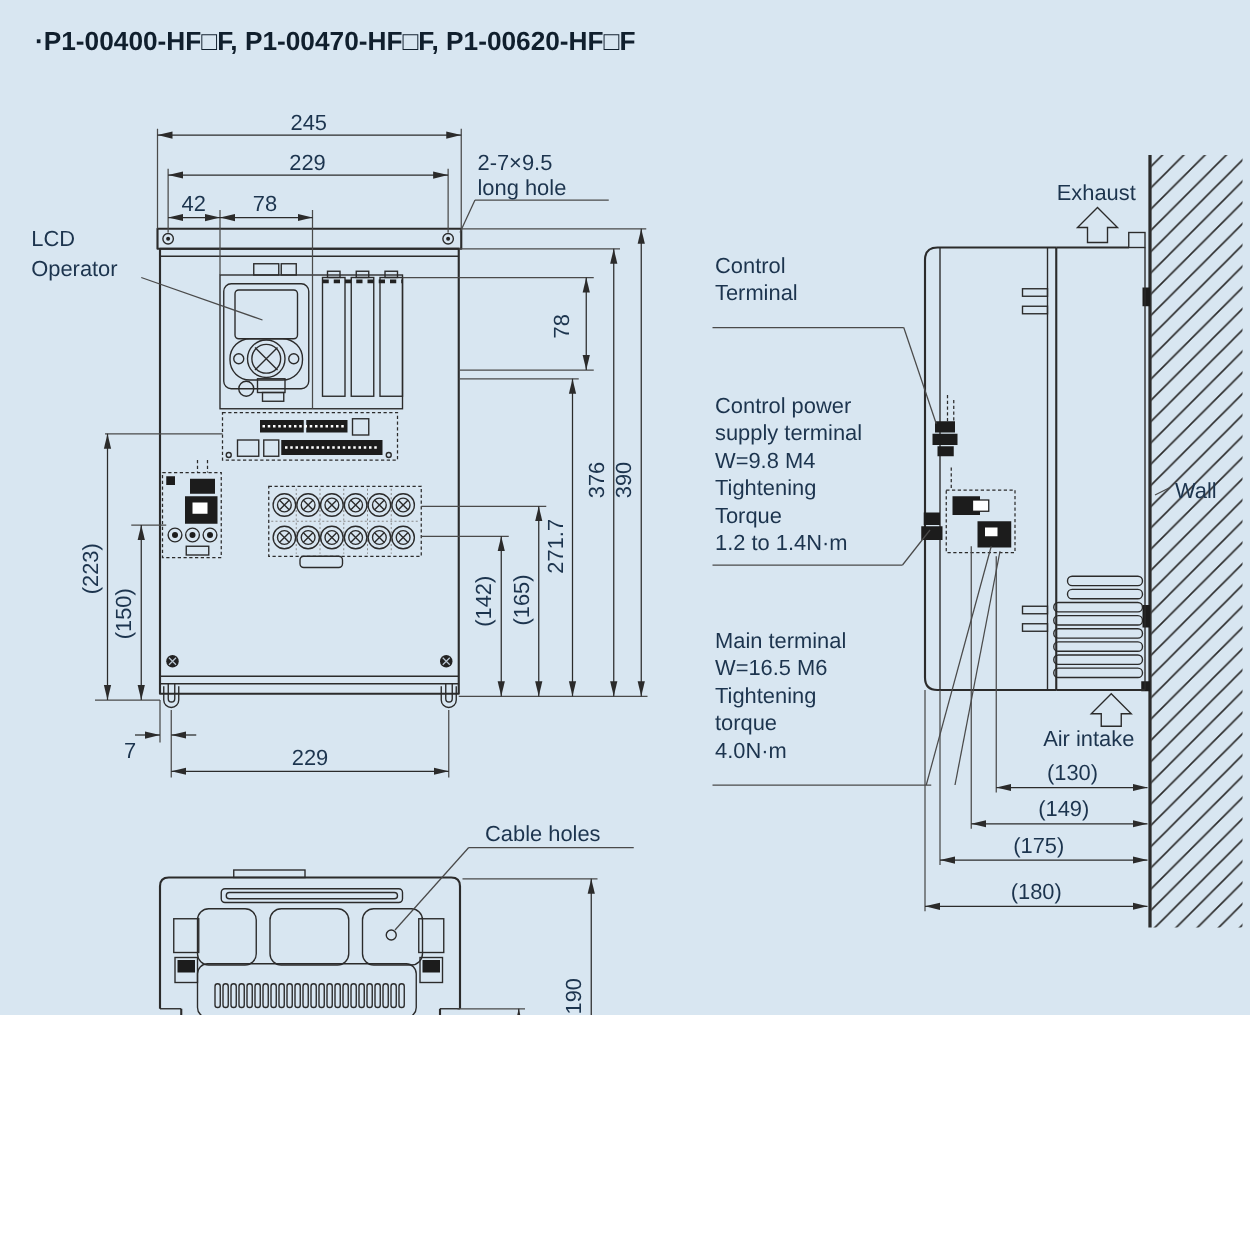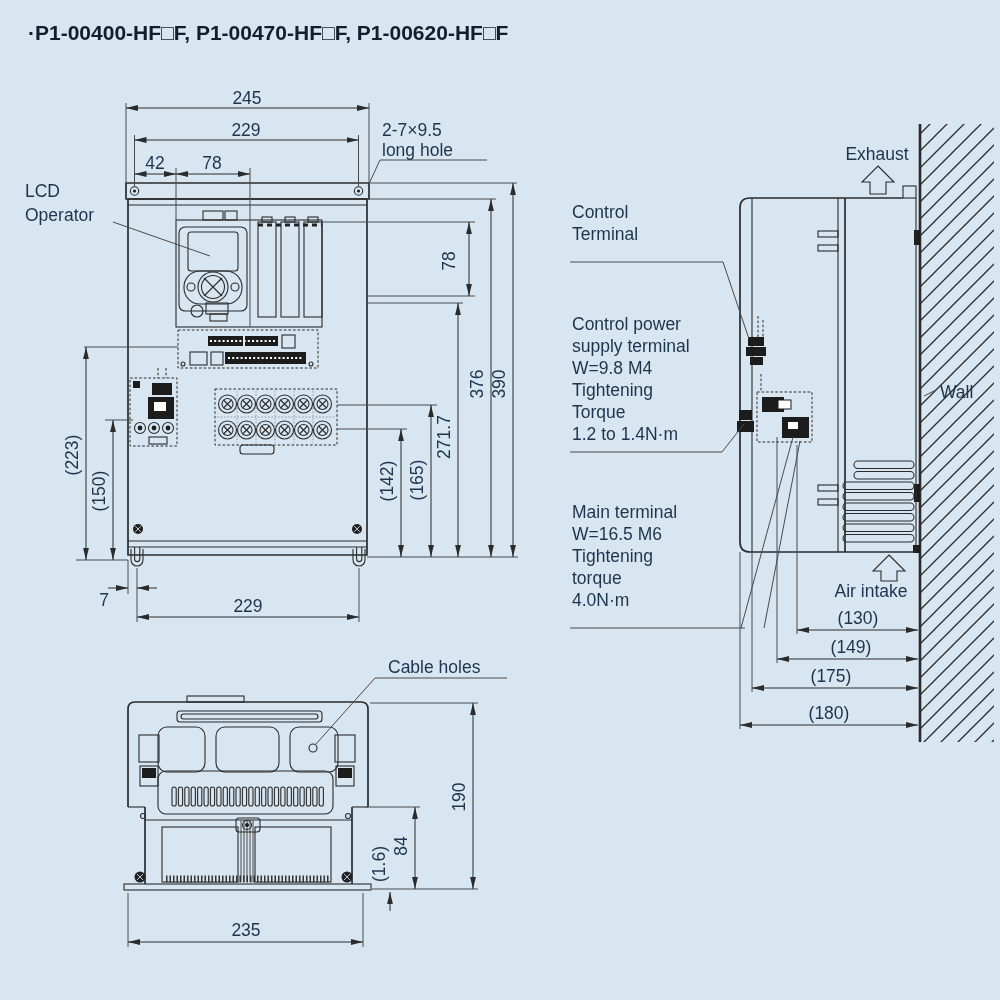--- a/index.html
+++ b/index.html
@@ -1,17 +1,17 @@
 <!DOCTYPE html>
 <html><head>
 <meta charset="utf-8">
 <style>
   html,body { margin:0; padding:0; }
   .page {
-    position:relative; width:1000px; height:1000px;
+    position:relative; width:1000px; height:812px;
     background:#d8e6f1; overflow:hidden;
     font-family:"Liberation Sans","DejaVu Sans",sans-serif;
   }
   svg text {
     font-family:"Liberation Sans","DejaVu Sans",sans-serif;
     font-size:17.5px; fill:#1c344e;
   }
   svg text.ttl { font-size:21px; font-weight:bold; fill:#101f2d; }
   .ol   { stroke:#2b2b2b; stroke-width:1.7; fill:none; stroke-linejoin:round; }
   .ol2  { stroke:#2b2b2b; stroke-width:1.1; fill:none; }

